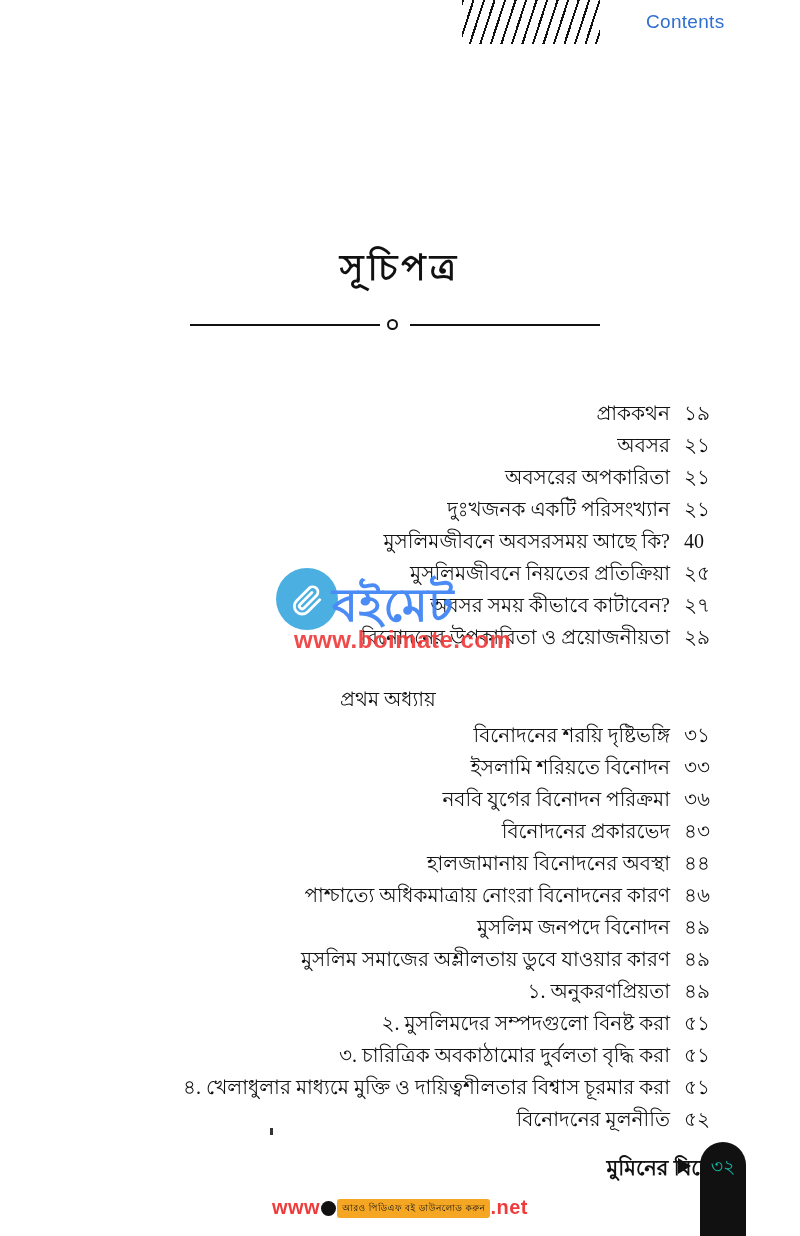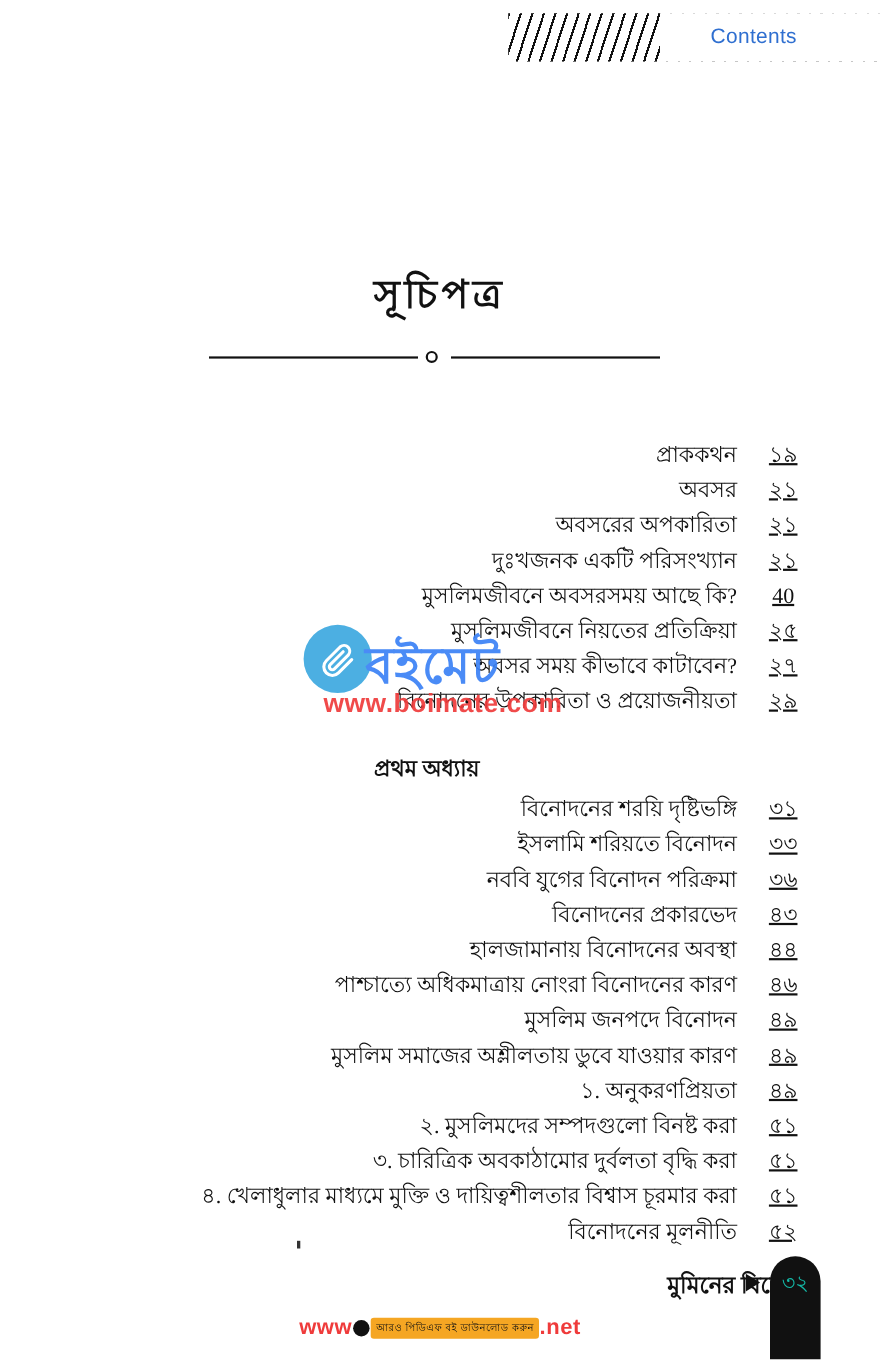--- a/index.html
+++ b/index.html
@@ -11,21 +11,21 @@
     height: 1236px;
     background: #ffffff;
     font-family: "Liberation Serif", serif;
     position: relative;
     overflow: hidden;
   }
 
   
   .header {
     position: absolute;
-    top: 12px;
+    top: 0;
     left: 0;
     width: 652px;
     height: 46px;
   }
   .header-hatch {
     position: absolute;
     top: 0;
     left: 462px;
     width: 338px;
     height: 44px;
@@ -111,36 +111,34 @@
     justify-content: flex-end;
     height: 32px;
     font-size: 20px;
     color: #111;
   }
   .toc-row .t-label {
     white-space: nowrap;
   }
   .toc-row .t-page {
     width: 56px;
-    text-align: center;
+    text-align: left;
     margin-left: 14px;
     white-space: nowrap;
-    text-decoration: underline;
   }
   .toc-gap {
     height: 28px;
   }
   .chapter-head {
     font-size: 20px;
     color: #111;
     margin: 0 0 4px 0;
     padding-left: 280px;
     height: 34px;
     line-height: 34px;
-    font-weight: bold;
   }
 
   
   .watermark {
     position: absolute;
     top: 566px;
     left: 276px;
     width: 250px;
     height: 100px;
     pointer-events: none;

